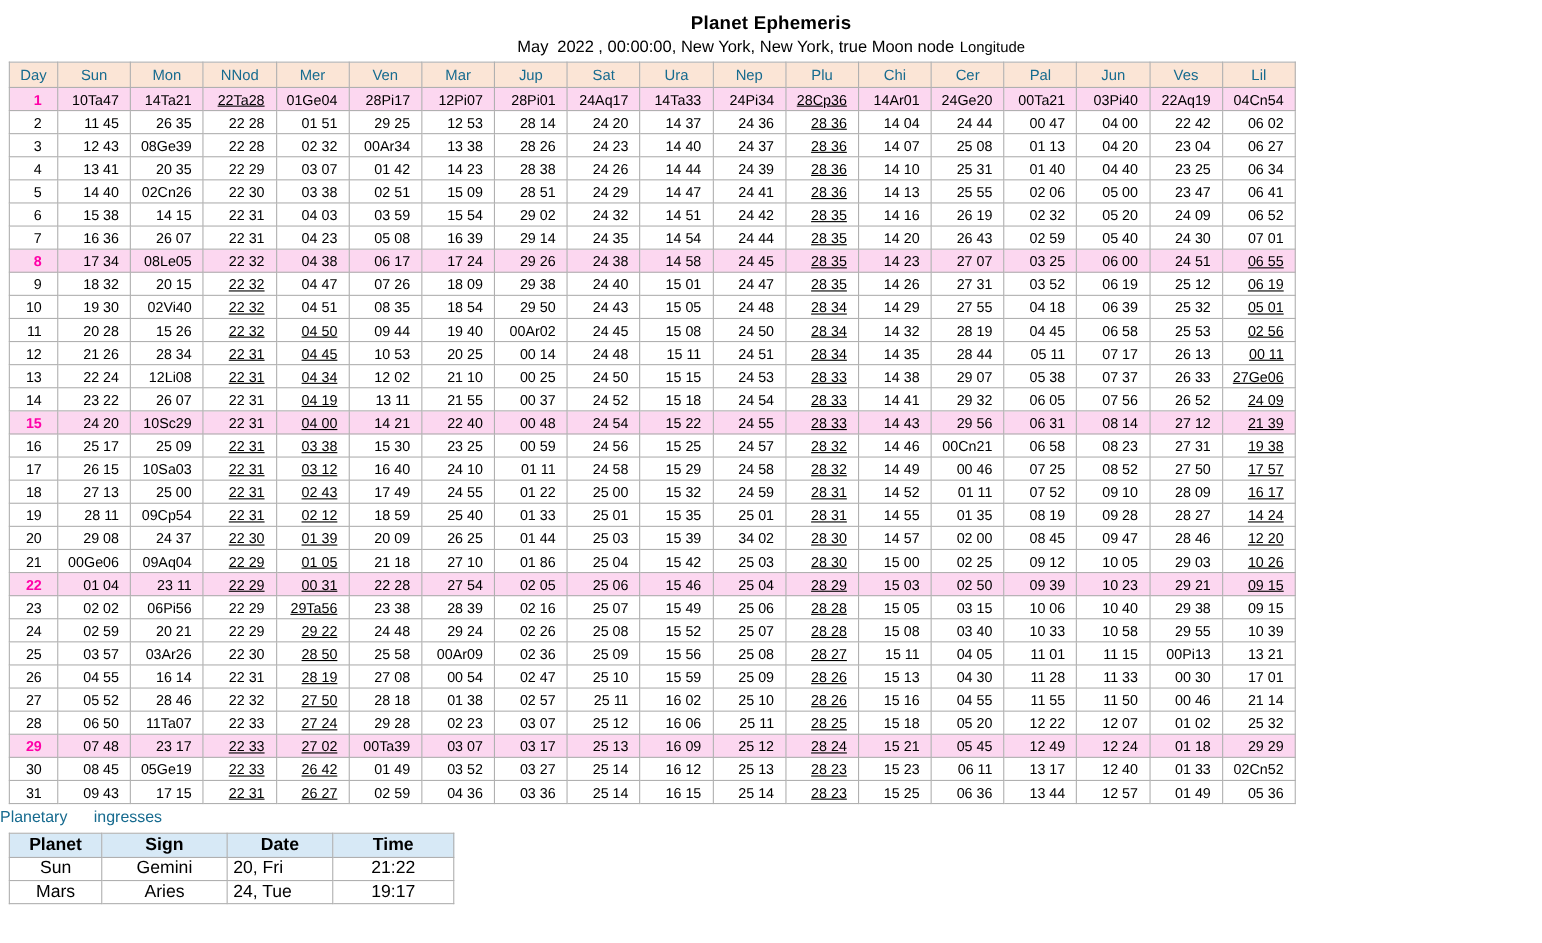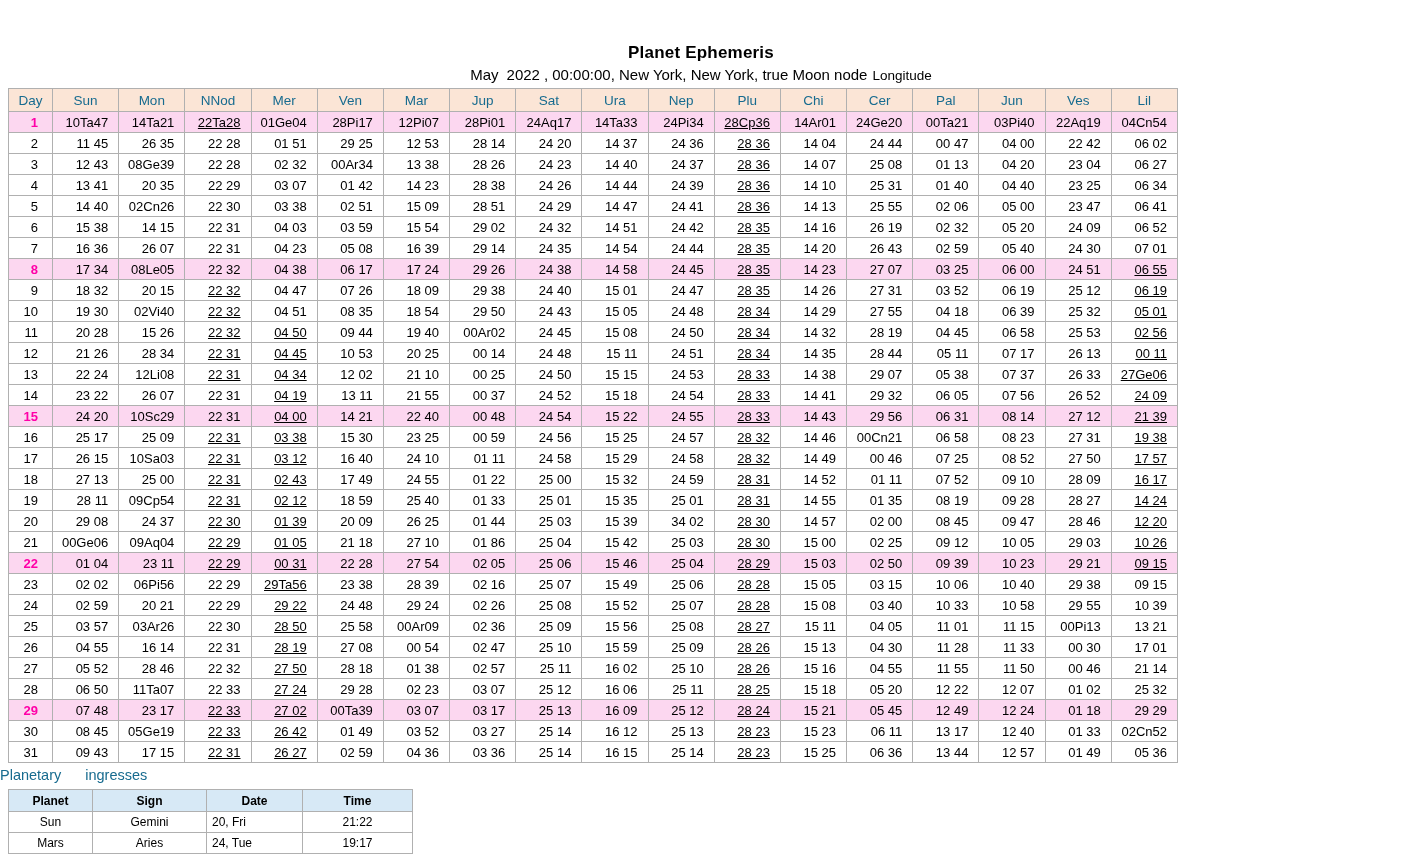--- a/index.html
+++ b/index.html
@@ -13,21 +13,21 @@
   *{box-sizing:border-box;}
   html,body{margin:0;padding:0;}
   body{
     width:1402px;height:857px;background:#ffffff;color:#000;
     font-family:"Liberation Sans", sans-serif;
     overflow:hidden;
   }
   .page{width:1402px;height:857px;}
   .title{
     text-align:center;font-size:17px;font-weight:bold;
-    padding-top:11px;letter-spacing:.2px;margin-top:32px;
+    padding-top:11px;letter-spacing:.2px;
   }
   .subtitle{text-align:center;font-size:15px;margin-top:3px;white-space:nowrap;}
   .subtitle .yr{margin-left:8px;}
   .subtitle .details{margin-left:4px;}
   .subtitle .frame{margin-left:5px;font-size:13.5px;}
   table.eph{
     border-collapse:collapse;table-layout:fixed;width:1170px;
     margin:5px 0 0 8px;font-size:13px;
   }
   .eph col.daycol{width:44px;}
@@ -44,21 +44,21 @@
   .eph tr.sun td{background:var(--sunday-bg);}
   .eph tr.sun td.day{color:var(--sunday-day);font-weight:bold;}
   .eph td.u{text-decoration:underline;}
   .ing-label{
     width:1386px;text-align:left;color:var(--header-text);
     font-size:14.5px;margin-top:4px;
   }
   .ing-label span + span{margin-left:24px;}
   table.ing{
     border-collapse:collapse;table-layout:fixed;
-    margin:6px 0 0 8px;font-size:12px;
+    margin:6px 0 0 8px;font-size:16px;
   }
   .ing col.c0{width:84px;}
   .ing col.c1{width:114px;}
   .ing col.c2{width:96px;}
   .ing col.c3{width:110px;}
   .ing th{
     background:var(--ingress-header-bg);border:1px solid var(--grid);
     height:22px;font-weight:bold;padding:0;text-align:center;
   }
   .ing td{border:1px solid var(--grid);height:21px;text-align:center;padding:0;}

